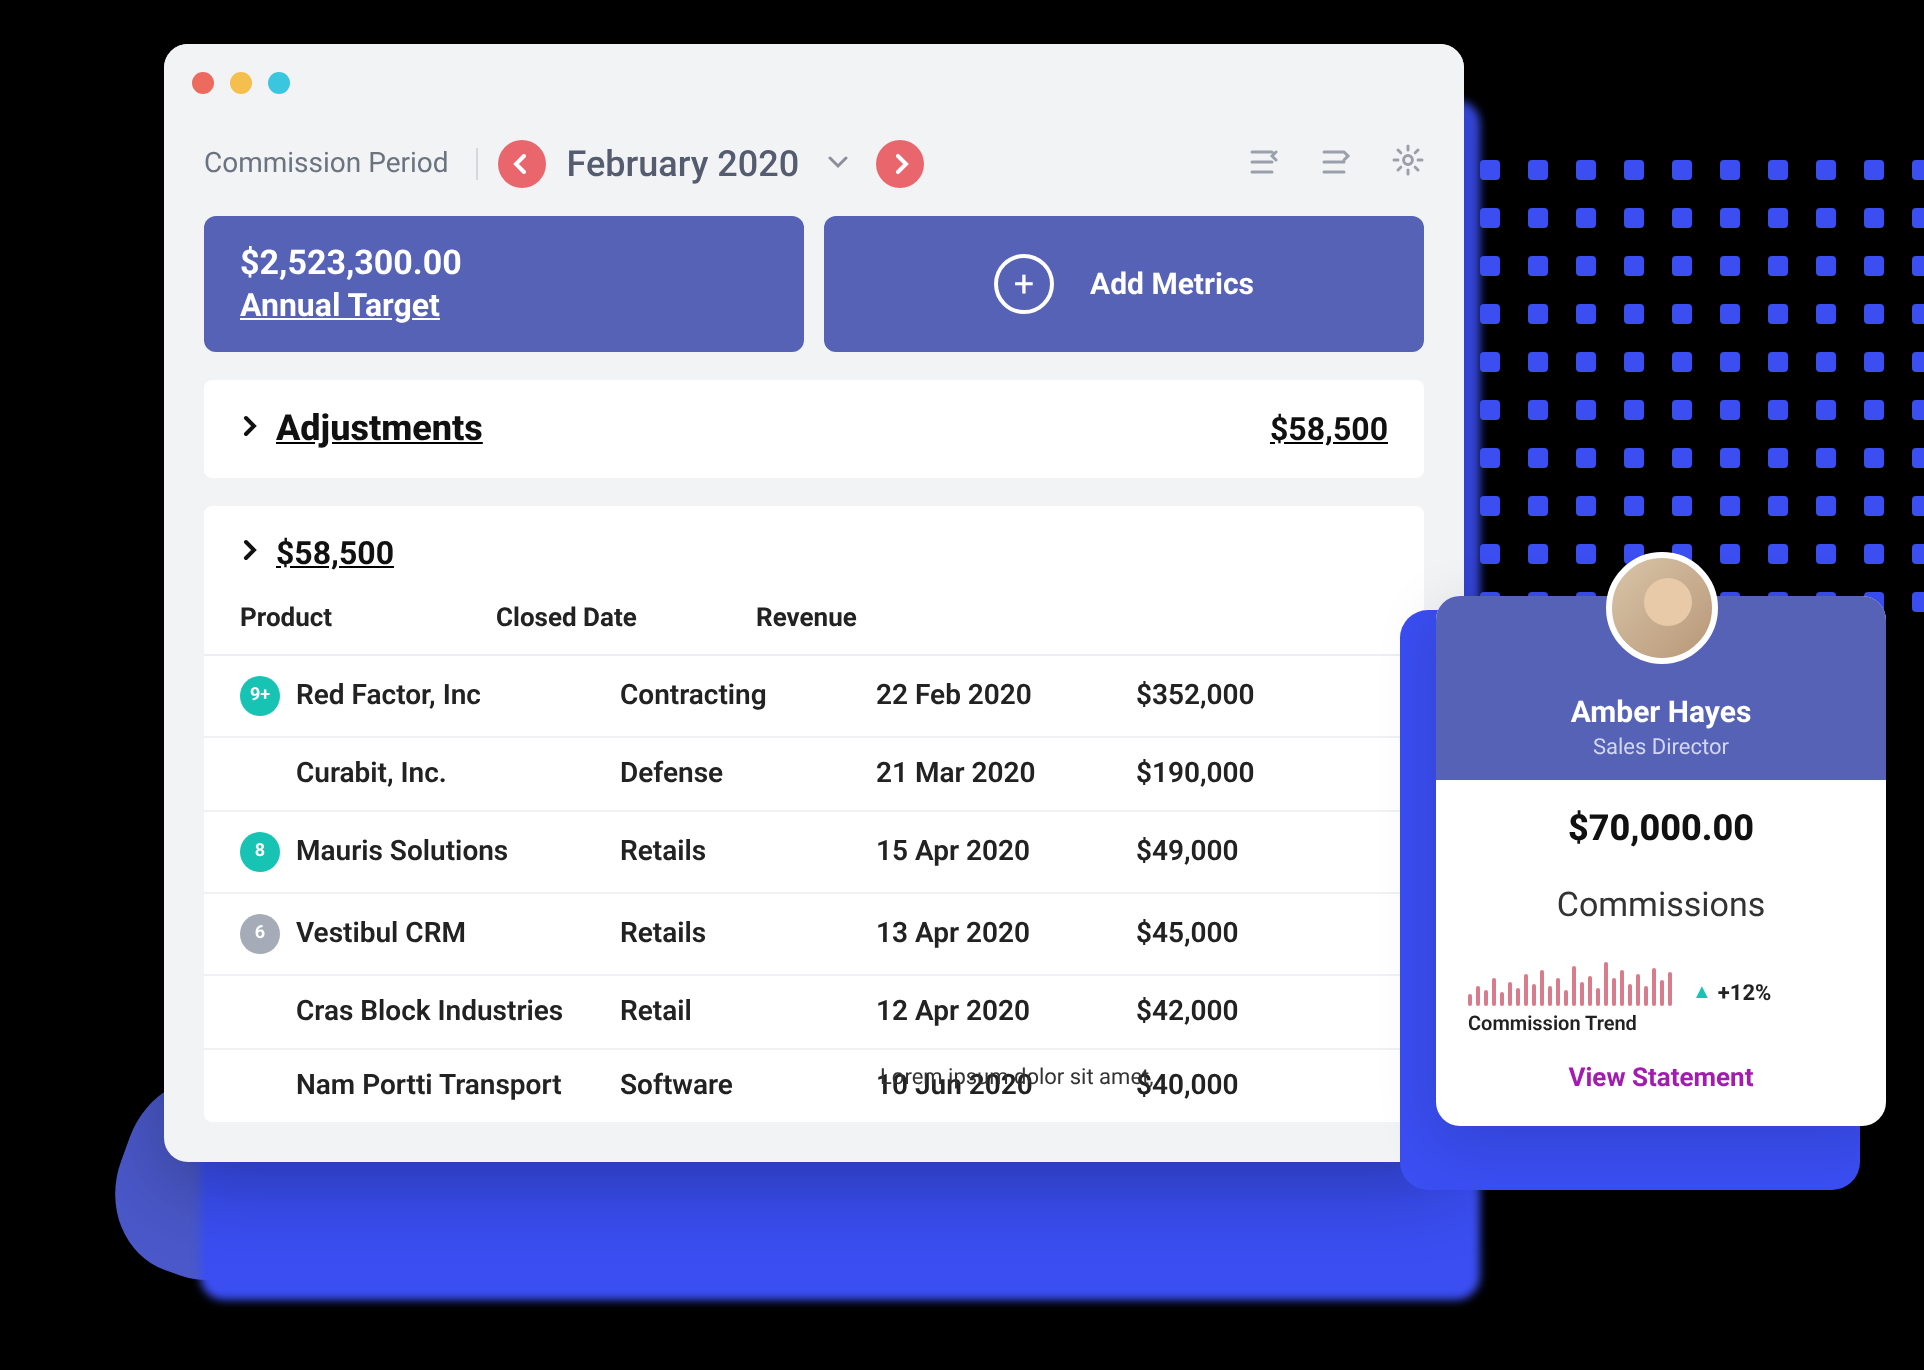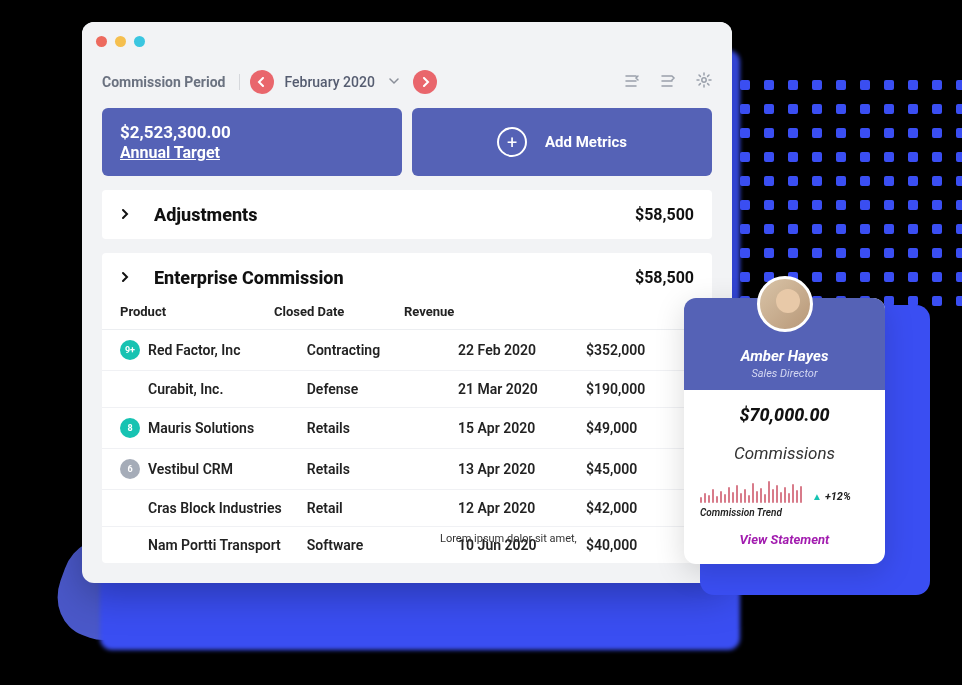--- a/index.html
+++ b/index.html
@@ -44,34 +44,34 @@
 .tl-green { background: #3bc6e0; }
 .header-row {
   display: flex;
   align-items: center;
   padding: 10px 20px 14px 20px;
   gap: 10px;
 }
 .period-label {
   color: #6b7280;
   font-size: 14px;
-  font-weight: 700;
+  font-weight: 400;
   border-right: 1px solid #d6d8dc;
   padding-right: 14px;
 }
 .nav-btn {
   width: 24px; height: 24px;
   border-radius: 50%;
   background: #e9666c;
   color: #fff;
   display: flex; align-items: center; justify-content: center;
   font-size: 13px;
   cursor: pointer;
 }
-.period-text { color: #555c70; font-size: 14px; font-weight: 500; }
+.period-text { color: #555c70; font-size: 18px; font-weight: 500; }
 .chev-down { color: #8a8f99; font-size: 12px; margin: 0 4px; }
 .header-spacer { flex: 1; }
 .hdr-icon { color: #9aa0ab; margin-left: 10px; cursor: pointer; }
 .metrics-row {
   display: flex;
   gap: 10px;
   padding: 0 20px 14px 20px;
 }
 .metric-card {
   background: #5562b6;
@@ -104,21 +104,22 @@
 .add-metrics-label { font-weight: 700; font-size: 15px; }
 .panel {
   background: #fff;
   margin: 0 20px 14px 20px;
   border-radius: 4px;
   padding: 14px 18px;
 }
 .panel-header {
   display: flex;
   align-items: center;
-  gap: 24px;
+  gap: 8px;
+  text-decoration: underline;
 }
 .chev-right { font-size: 14px; color: #1a1a1a; }
 .panel-title { font-weight: 800; font-size: 18px; flex: 1; color: #111; }
 .panel-amount { font-weight: 700; font-size: 16px; color: #111; }
 .table-panel {
   background: #fff;
   margin: 0 20px 20px 20px;
   border-radius: 4px;
   padding: 14px 0 0 0;
 }
@@ -130,21 +131,21 @@
 }
 .th {
   font-size: 13px;
   font-weight: 700;
   color: #222;
   display: flex;
   align-items: center;
   gap: 6px;
 }
 .col-cust { width: 190px; padding-left: 30px; }
-.col-prod { width: 154px; }
+.col-prod { width: 128px; }
 .col-date { width: 130px; }
 .col-rev { width: 110px; text-align: left; }
 .sort-icon { color: #6b7280; font-size: 14px; }
 .table-row {
   display: flex;
   align-items: center;
   padding: 10px 18px;
   border-bottom: 1px solid #f0f1f4;
 }
 .table-row:last-child { border-bottom: none; }
@@ -196,28 +197,27 @@
   position: absolute;
   left: 700px;
   top: 305px;
   width: 230px;
   height: 290px;
   background: #3a4ef2;
   border-radius: 14px;
 }
 .profile-card {
   position: absolute;
-  left: 684px;
+  left: 718px;
   top: 298px;
-  width: 201px;
+  width: 225px;
   background: #fff;
   border-radius: 12px;
   overflow: visible;
   box-shadow: 0 8px 30px rgba(0,0,0,0.15);
-  font-style: italic;
 }
 .profile-top {
   background: #5562b6;
   height: 92px;
   border-radius: 12px 12px 0 0;
   display: flex;
   flex-direction: column;
   align-items: center;
   justify-content: flex-end;
   padding-bottom: 10px;
@@ -349,21 +349,20 @@
     </div>
   </div>
 
   <div class="table-panel">
     <div class="panel-header">
       <span class="chev-right">
         <svg width="10" height="12" viewBox="0 0 10 12">
             <path d="M3 2l4 4-4 4" stroke="#111" stroke-width="2" fill="none" stroke-linecap="round"></path>
           </svg>
       </span>
-      <span class="panel-title">Enterprise Commission</span>
       <span class="panel-amount">$58,500</span>
     </div>
 
     <div class="table-header">
       <div class="th col-prod">Product</div>
       <div class="th col-date">Closed Date</div>
       <div class="th col-rev">Revenue</div>
     </div>
 
     <div id="table-body">

